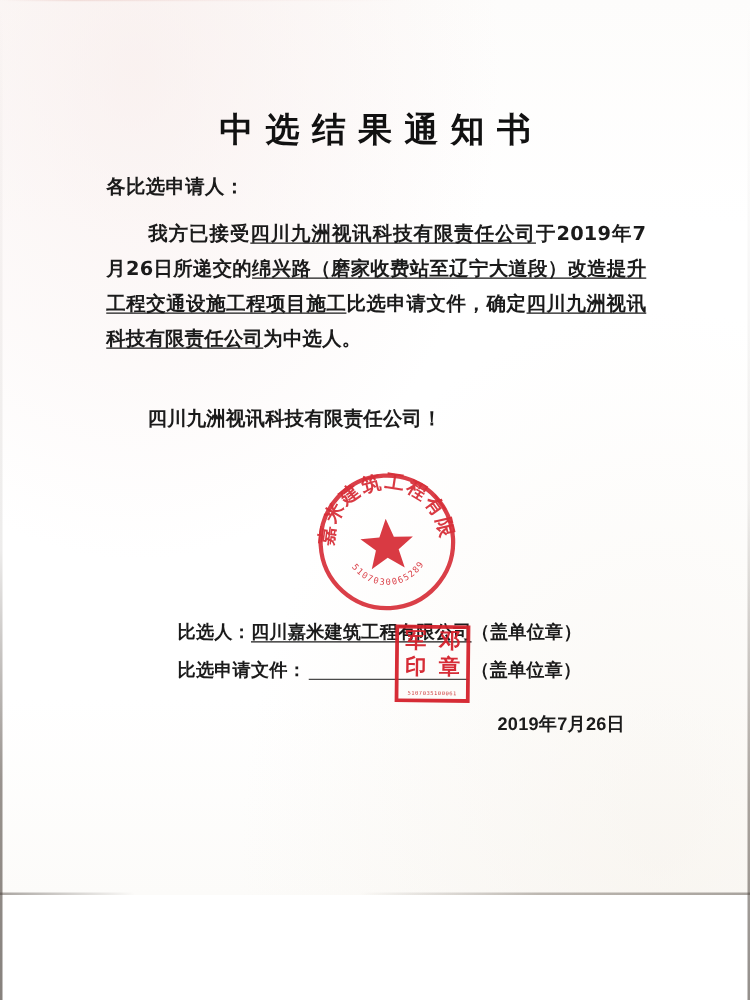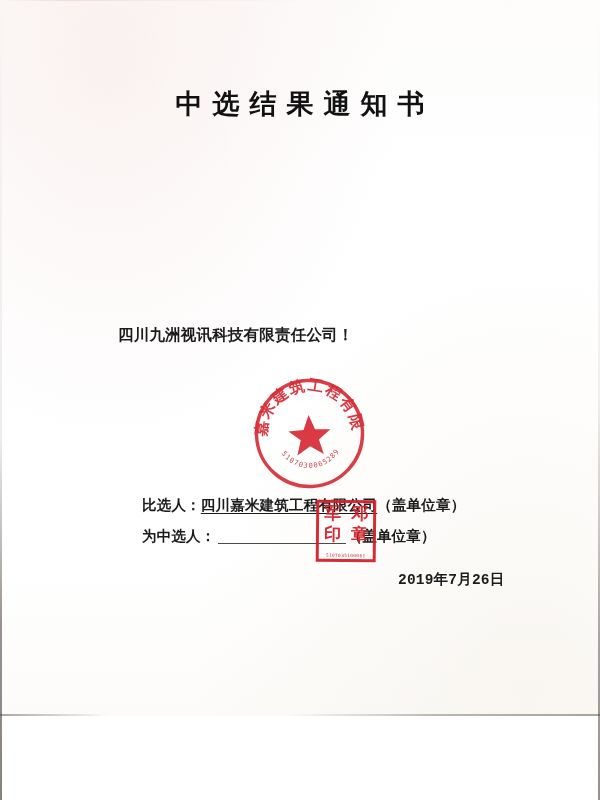--- a/index.html
+++ b/index.html
@@ -185,36 +185,43 @@
   }
 
   
   .doc-date {
     position: absolute;
     left: 398px;
     top: 570px;
     font-size: 14.5px;
     font-weight: 600;
     color: #1b1b1b;
-    font-family: Liberation Mono, monospace;
+    font-family: Liberation Sans, sans-serif;
     letter-spacing: 0.2px;
   }
 </style>
 </head>
 <body>
 
 <div class="paper">
 
   <div class="edge-top"></div>
   <div class="edge-left"></div>
   <div class="edge-right"></div>
   <div class="edge-bottom"></div>
 
   <div class="doc-title">中选结果通知书</div>
 
+  <div class="body-block">
+    <div class="salutation">各比选申请人：</div>
+
+    <div class="para">
+      <span class="indent"></span><span>我方已接受</span><span class="u">四川九洲视讯科技有限责任公司</span><span>于2019年7月26日所递交的</span><span class="u">绵兴路（磨家收费站至辽宁大道段）改造提升工程交通设施工程项目施工</span><span>比选申请文件，确定</span><span class="u">四川九洲视讯科技有限责任公司</span><span>为中选人。</span>
+    </div>
+  </div>
 
   <div class="thanks">四川九洲视讯科技有限责任公司！</div>
 
   <div class="seal-round">
     <svg width="113" height="113" viewBox="0 0 113 113" aria-hidden="true">
       <defs>
         <path id="arcTop" d="M 13.5,56.5 A 43,43 0 0 1 99.5,56.5" fill="none"></path>
         <path id="arcBottom" d="M 22,56.5 A 34.5,34.5 0 0 0 91,56.5" fill="none"></path>
       </defs>
       <circle cx="56.5" cy="56.5" r="53" fill="none" stroke="#d4202a" stroke-width="3.4" opacity="0.92"></circle>
@@ -226,21 +233,21 @@
       </text>
       <polygon points="56.5,38 62.3,52.6 77.5,53.3 65.6,62.9 69.7,77.8 56.5,69.2 43.3,77.8 47.4,62.9 35.5,53.3 50.7,52.6" fill="#d4202a" opacity="0.95"></polygon>
     </svg>
   </div>
 
   <div class="sig-line sig-bidder">
     <span>比选人：</span><span class="val">四川嘉米建筑工程有限公司</span><span>（盖单位章）</span>
   </div>
 
   <div class="sig-line sig-legal">
-    <span>为中选人：</span><span class="blank-rule"></span><span>（盖单位章）</span>
+    <span>比选申请文件：</span><span class="blank-rule"></span><span>（盖单位章）</span>
   </div>
 
   <div class="seal-square">
     <div class="sq-border"></div>
     <div class="sq-grid">
       <span class="sq-ch">军</span>
       <span class="sq-ch">邓</span>
       <span class="sq-ch">印</span>
       <span class="sq-ch">章</span>
     </div>

